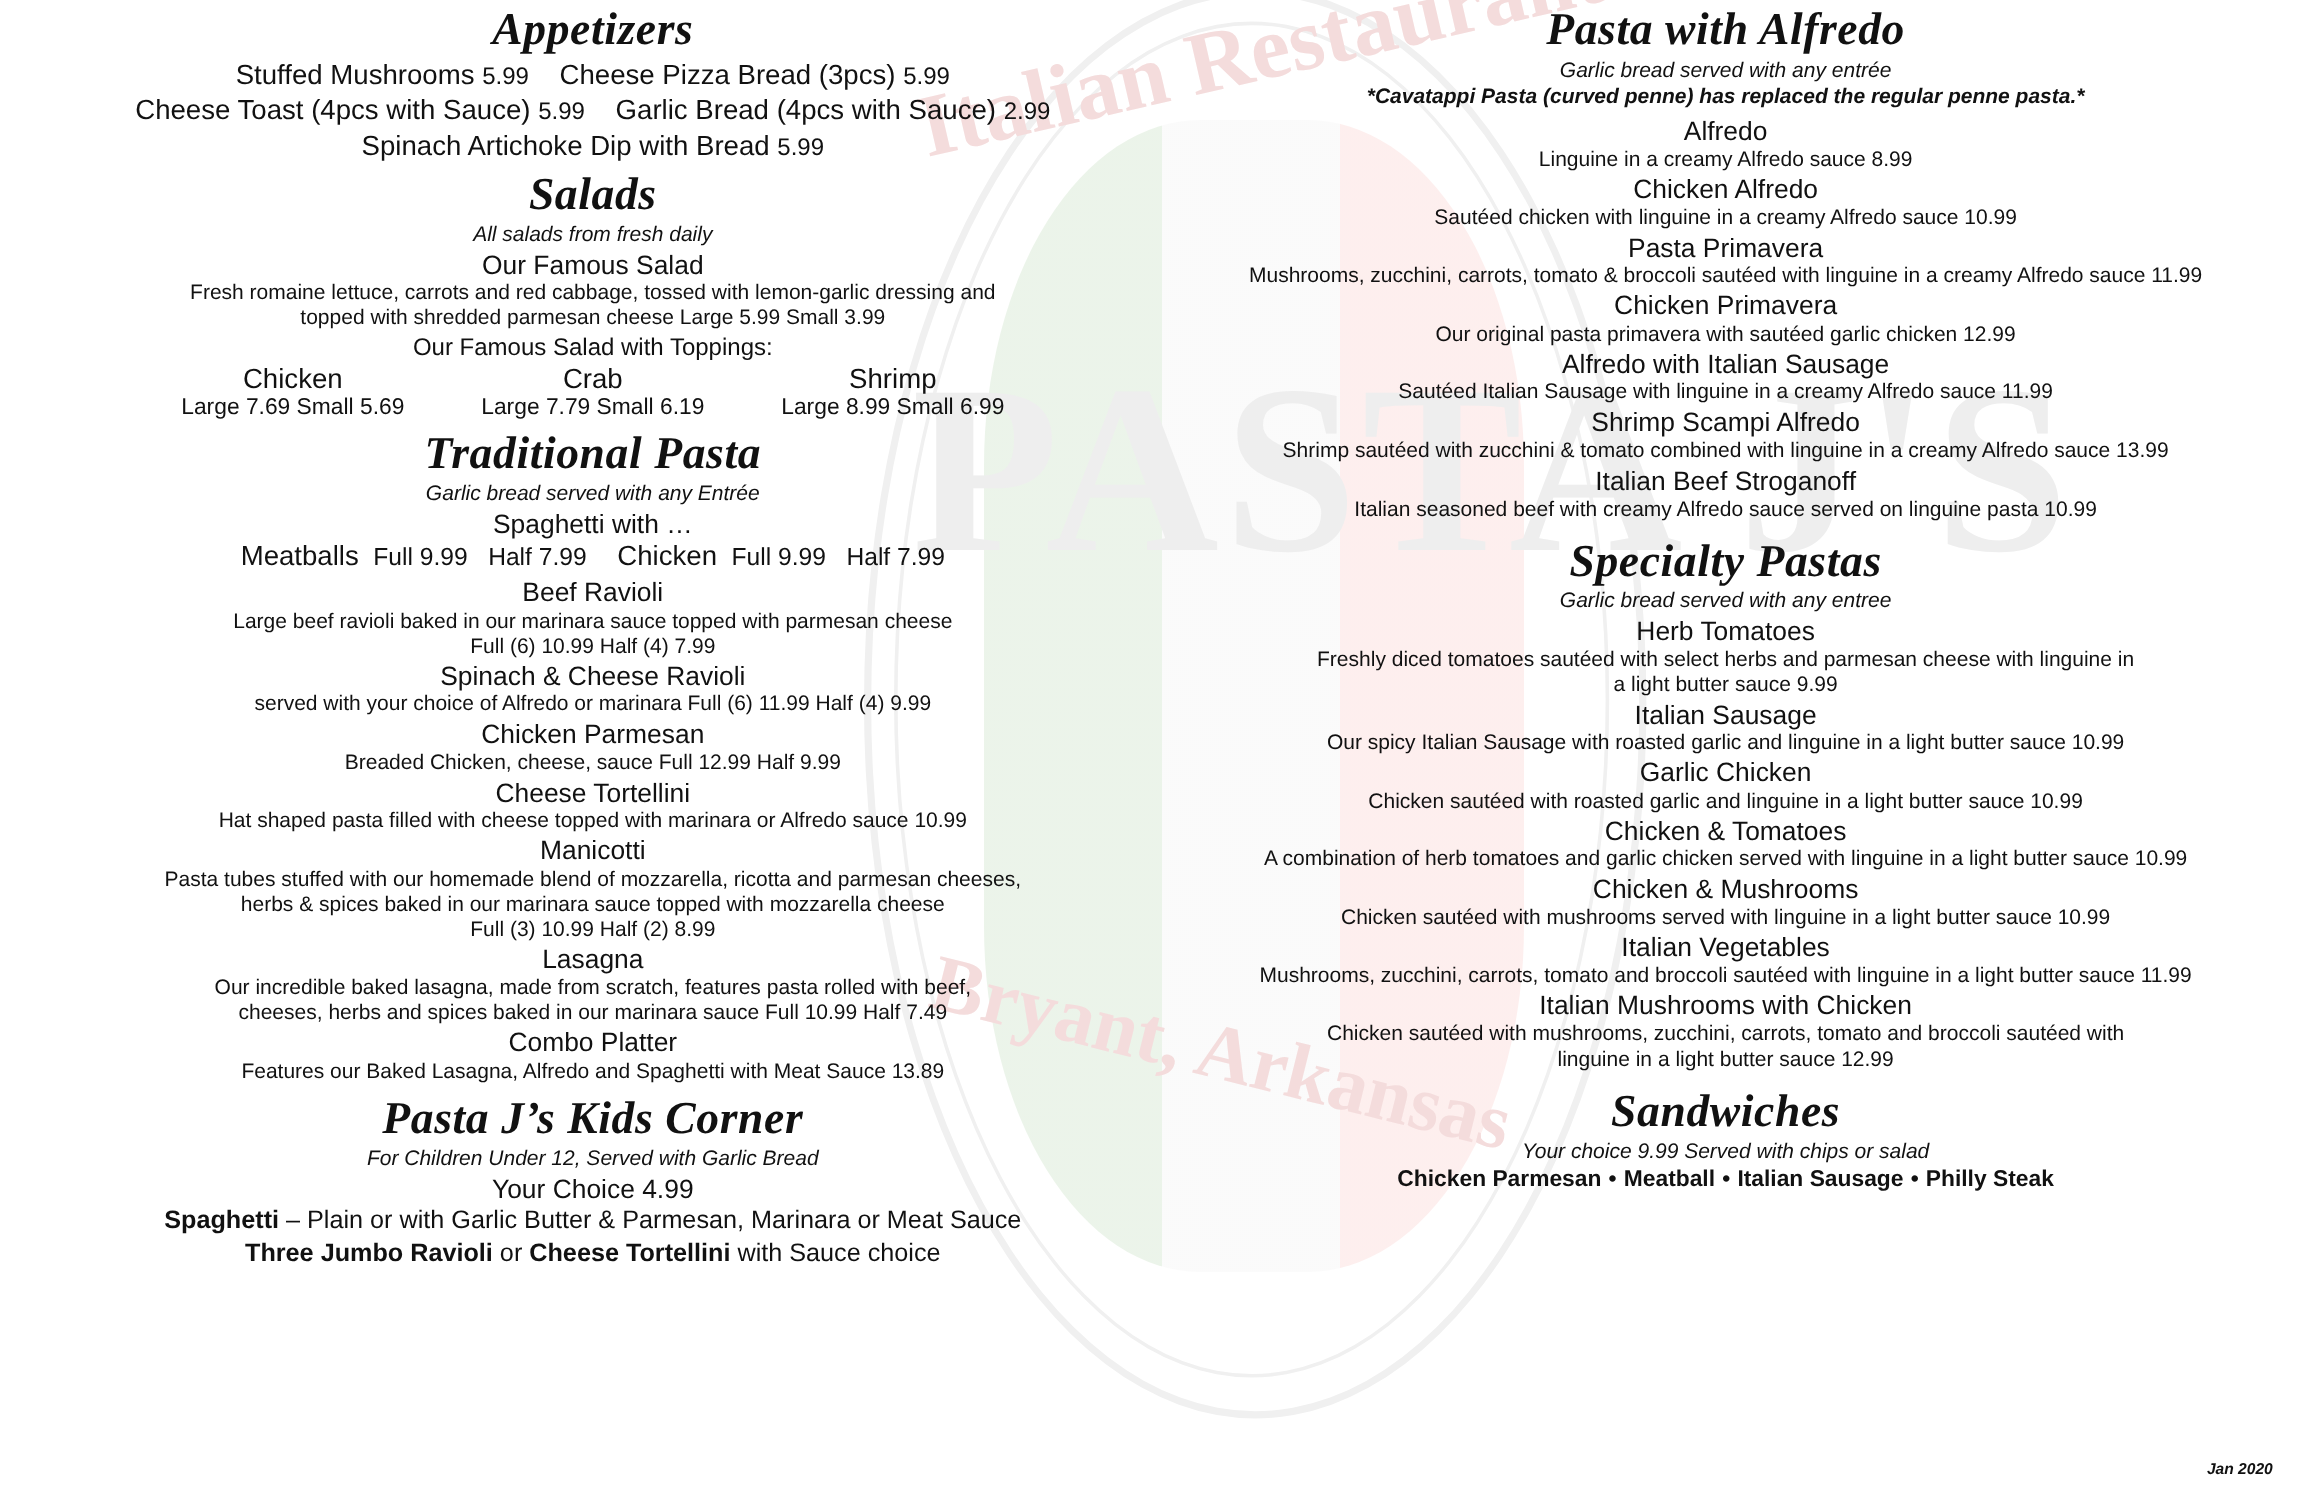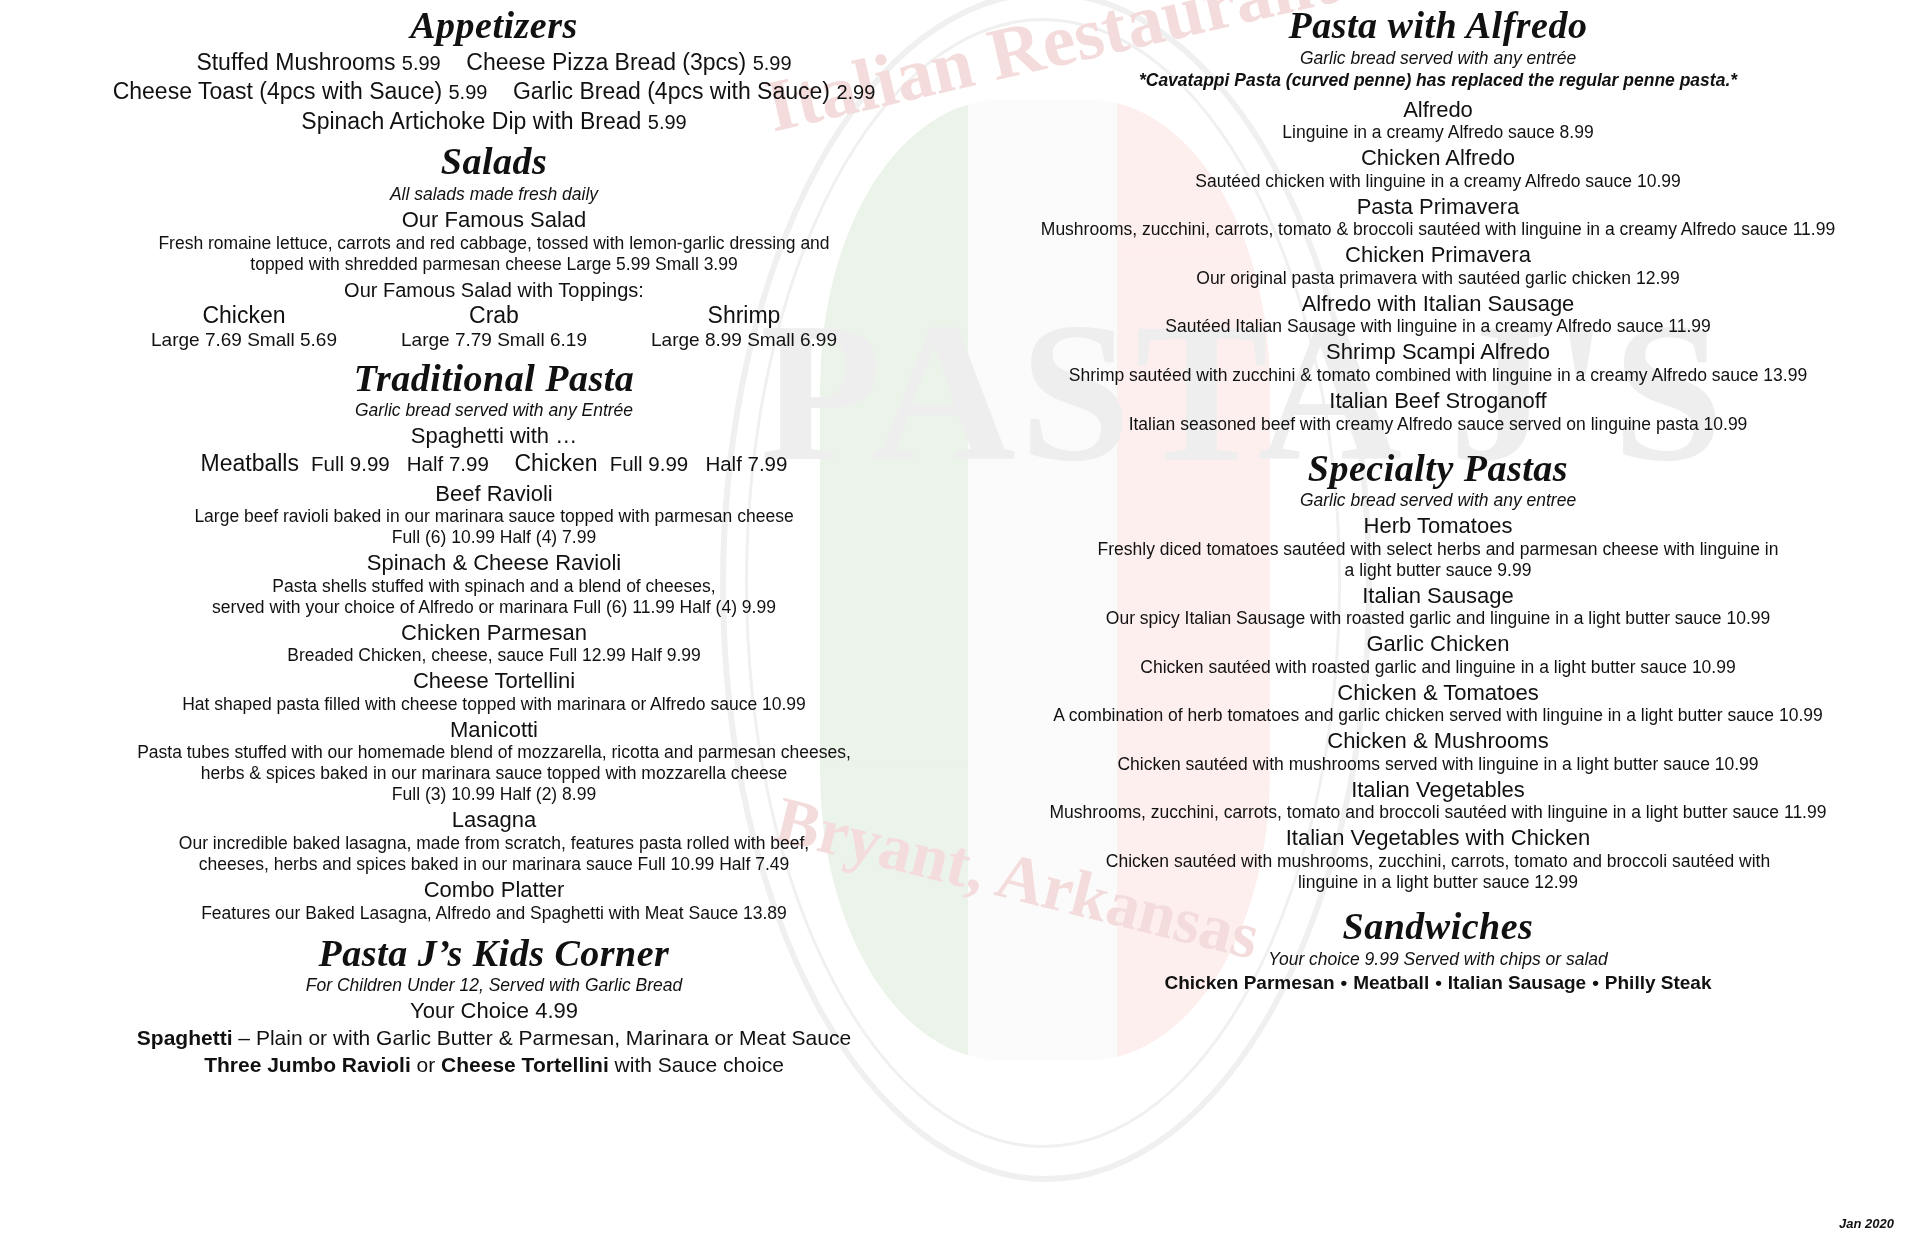--- a/index.html
+++ b/index.html
@@ -216,21 +216,21 @@
         <span class="pz">2.99</span>
       </div>
       <div class="apps-line">
         <span>Spinach Artichoke Dip with Bread</span>
         <span class="pz">5.99</span>
       </div>
     </div>
 
     <div class="mt6">
       <div class="section-title">Salads</div>
-      <div class="section-sub">All salads made fresh daily</div>
+      <div class="section-sub">All salads from fresh daily</div>
       <div class="item-name">Our Famous Salad</div>
       <div class="item-desc">Fresh romaine lettuce, carrots and red cabbage, tossed with lemon-garlic dressing and</div>
       <div class="item-desc">topped with shredded parmesan cheese   Large  5.99   Small  3.99</div>
       <div class="toppings-head">Our Famous Salad with Toppings:</div>
       <div class="toppings-grid">
         <div class="topping">
           <div class="t-name">Chicken</div>
           <div class="t-sizes">Large  7.69  Small  5.69</div>
         </div>
         <div class="topping">
@@ -259,21 +259,20 @@
         <span>Half  7.99</span></span>
       </div>
 
       <div>
         <div class="item-name">Beef Ravioli</div>
         <div class="item-desc">Large beef ravioli baked in our marinara sauce topped with parmesan cheese</div>
         <div class="item-desc">Full (6) 10.99   Half (4) 7.99</div>
       </div>
       <div>
         <div class="item-name">Spinach &amp; Cheese Ravioli</div>
-        <div class="item-desc">Pasta shells stuffed with spinach and a blend of cheeses,</div>
         <div class="item-desc">served with your choice of Alfredo or marinara    Full (6) 11.99    Half (4) 9.99</div>
       </div>
       <div>
         <div class="item-name">Chicken Parmesan</div>
         <div class="item-desc">Breaded Chicken, cheese, sauce   Full 12.99    Half  9.99</div>
       </div>
       <div>
         <div class="item-name">Cheese Tortellini</div>
         <div class="item-desc">Hat shaped pasta filled with cheese topped with marinara or Alfredo sauce  10.99</div>
       </div>
@@ -368,21 +367,21 @@
       </div>
       <div>
         <div class="item-name">Chicken &amp; Mushrooms</div>
         <div class="item-desc">Chicken sautéed with mushrooms served with linguine in a light butter sauce  10.99</div>
       </div>
       <div>
         <div class="item-name">Italian Vegetables</div>
         <div class="item-desc">Mushrooms, zucchini, carrots, tomato and broccoli sautéed with linguine in a light butter sauce  11.99</div>
       </div>
       <div>
-        <div class="item-name">Italian Vegetables with Chicken</div>
+        <div class="item-name">Italian Mushrooms with Chicken</div>
         <div class="item-desc">Chicken sautéed with mushrooms, zucchini, carrots, tomato and broccoli sautéed with</div>
         <div class="item-desc">linguine in a light butter sauce  12.99</div>
       </div>
     </div>
 
     <div class="mt14">
       <div class="section-title">Sandwiches</div>
       <div class="section-sub">Your choice 9.99  Served with chips or salad</div>
       <div class="sandwich-list">
         <span>Chicken Parmesan</span><span class="dot">•</span><span>Meatball</span><span class="dot">•</span><span>Italian Sausage</span><span class="dot">•</span><span>Philly Steak</span>

